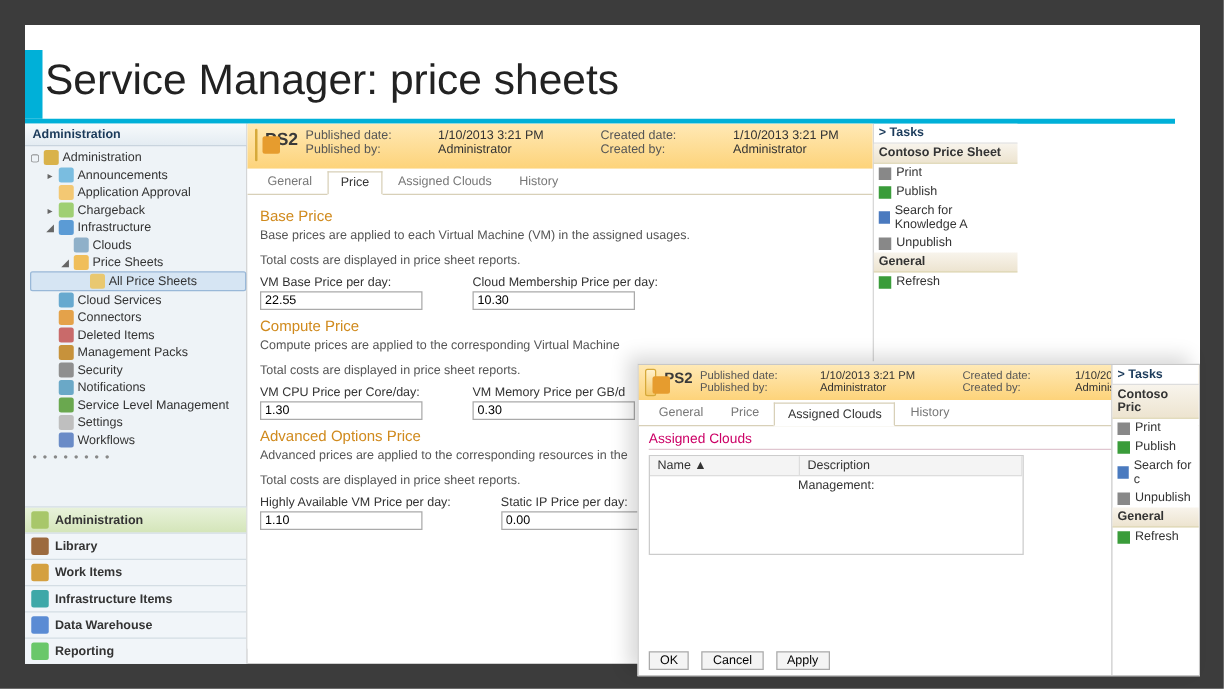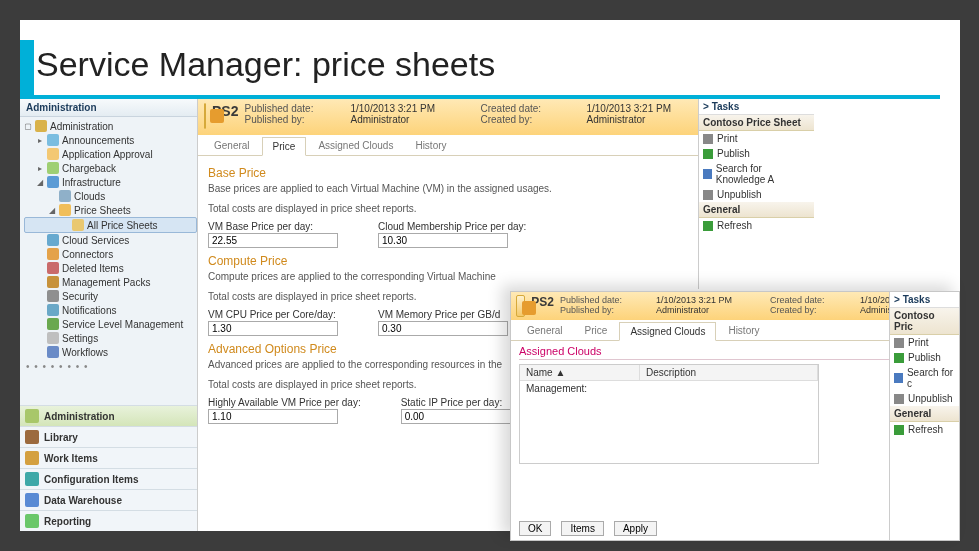--- a/index.html
+++ b/index.html
@@ -47,24 +47,24 @@
   .tab.sel{background:#fff;border:1px solid #d8d0b8;border-bottom:1px solid #fff;color:#333;margin-bottom:-1px;}
   .fbody{padding:6px 10px;}
   .sect{font-size:12px;color:#d08a1d;margin:4px 0 2px 0;}
   .desc{font-size:10px;color:#555;margin-bottom:6px;line-height:1.35;}
   .fields{display:flex;gap:40px;margin-bottom:6px;}
   .fld label{display:block;font-size:10px;color:#333;margin-bottom:1px;}
   .fld input{width:130px;font-size:10px;padding:1px 3px;border:1px solid #aaa;}
 
   
   .form2 { position:absolute; top:192px; left:490px; width:450px; height:250px; background:#fff; box-shadow:-8px -6px 14px rgba(0,0,0,.15); border:1px solid #c7c7c7;}
-  .list-area{background:#fff;border:1px solid #ccc;margin:4px 8px 0 8px;height:100px;font-size:10px;}
+  .list-area{background:#fff;border:1px solid #ccc;margin:4px 8px 0 8px;height:80px;font-size:10px;}
   .list-head{display:flex;background:#f4f4f4;border-bottom:1px solid #ddd;}
   .list-head div{padding:2px 6px;border-right:1px solid #ddd;}
-  .list-row{padding:2px 6px;color:#333;}
+  .list-row{padding:2px 6px;color:#333;text-align:center;}
   .side-btns{position:absolute;right:10px;top:92px;display:flex;flex-direction:column;gap:3px;}
   .side-btns button,.dlg-btns button{font-size:10px;padding:1px 8px;background:#f4f4f4;border:1px solid #aaa;cursor:pointer;}
   .dlg-btns{position:absolute;bottom:4px;left:8px;display:flex;gap:10px;}
   .coll{position:absolute;right:10px;top:60px;color:#c06;cursor:pointer;}
   .sect-bar{margin:4px 8px 0 8px;color:#c06;font-size:11px;border-bottom:1px solid #e0c6d0;padding-bottom:2px;}
 
   .tasks1{top:0;right:0;width:116px;height:190px;left:auto;position:absolute;}
   .tasks2{top:0;right:0;width:70px;height:100%;}
 </style>
 </head>
@@ -174,21 +174,21 @@
           <div class="nav-sec">
             <span class="ic" style="background:#9c6a3e"></span>
             <span>Library</span>
           </div>
           <div class="nav-sec">
             <span class="ic" style="background:#d4a040"></span>
             <span>Work Items</span>
           </div>
           <div class="nav-sec">
             <span class="ic" style="background:#3ea8a8"></span>
-            <span>Configuration Items</span>
+            <span>Infrastructure Items</span>
           </div>
           <div class="nav-sec">
             <span class="ic" style="background:#5a8bd4"></span>
             <span>Data Warehouse</span>
           </div>
           <div class="nav-sec">
             <span class="ic" style="background:#6ac76a"></span>
             <span>Reporting</span>
           </div>
         </div>
@@ -313,21 +313,21 @@
           <div style="flex:1">Description</div>
         </div>
         <div class="list-row">Management:</div>
       </div>
       <div class="side-btns">
         <button>Add...</button>
         <button>Remove</button>
       </div>
       <div class="dlg-btns">
         <button>OK</button>
-        <button>Items</button>
+        <button>Cancel</button>
         <button>Apply</button>
       </div>
 
       <div class="tasks tasks2">
         <div class="hdr"><span>&gt;</span> <span>Tasks</span></div>
         <div class="grp">Contoso Pric</div>
         <div id="t2i1">
             <div class="itm">
               <span class="gi" style="background:#888"></span>
               <span>Print</span>

